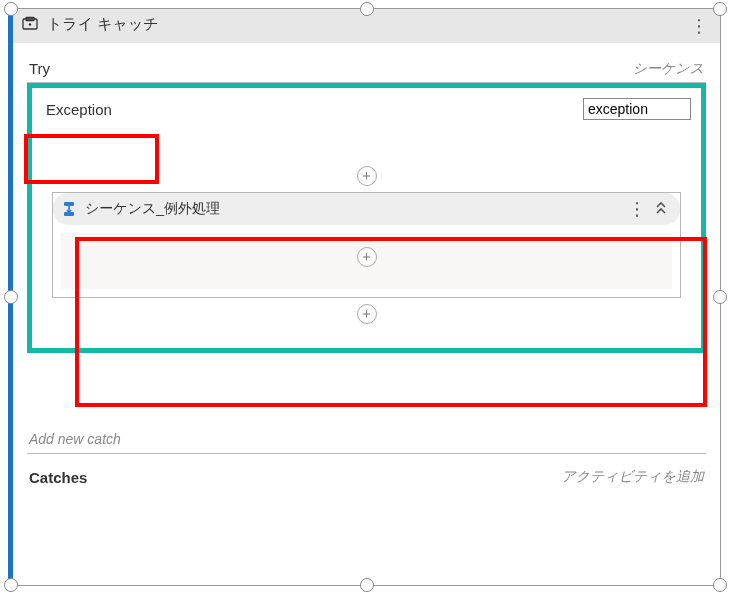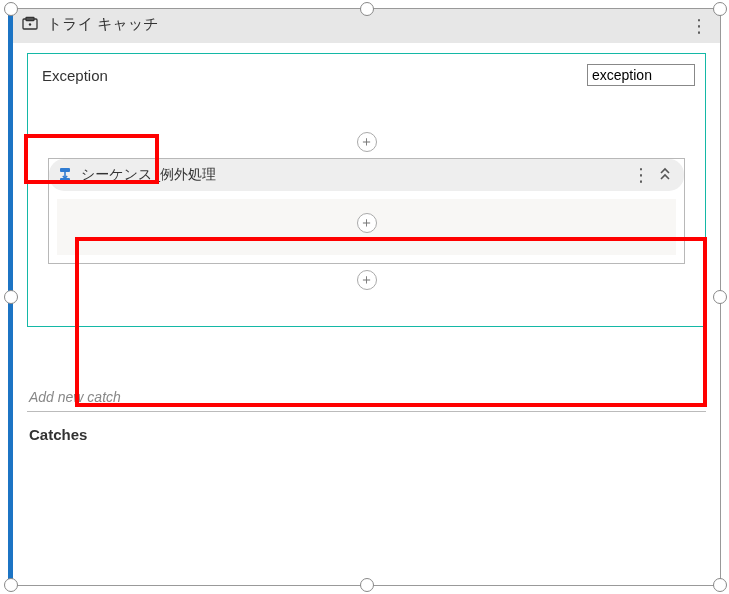--- a/index.html
+++ b/index.html
@@ -74,23 +74,23 @@
     color: #888;
     font-size: 14px;
   }
 
   .catches-label {
     font-size: 15px;
     padding: 4px 2px 4px 2px;
   }
 
   .catch-box {
-    border: 1px solid #14b8a6;
+    border: 5px solid #14b8a6;
     margin-top: 0;
-    padding: 8px 10px 34px 10px;
+    padding: 8px 10px 22px 10px;
     position: relative;
   }
   .catch-header {
     display: flex;
     align-items: center;
     padding: 2px 0 6px 0;
   }
   .catch-type {
     font-size: 15px;
     padding: 1px 4px;
@@ -184,21 +184,21 @@
     justify-content: center;
     padding: 6px 0 2px 0;
   }
 
   .add-new-catch {
     font-style: italic;
     color: #888;
     padding: 42px 2px 6px 2px;
     border-bottom: 1px solid #bbb;
     cursor: pointer;
-    margin-top: 20px;
+    margin-top: 36px;
   }
 
   .finally-row {
     display: flex;
     align-items: center;
     padding: 14px 2px 0 2px;
   }
 </style>
 </head>
 <body>
@@ -224,20 +224,25 @@
           <circle cx="9" cy="9.5" r="1.2" fill="#333"></circle>
         </svg>
     </span>
     <span class="title-text">トライ キャッチ</span>
     <span class="spacer"></span>
     <span class="menu-dots">⋮</span>
   </div>
 
   <div class="body">
 
+    <div class="section-row">
+      <span class="section-label">Try</span>
+      <span class="spacer"></span>
+      <span class="section-hint">シーケンス</span>
+    </div>
 
 
     <div class="catch-box">
       <div class="catch-header">
         <span class="catch-type">Exception</span>
         <span class="spacer"></span>
         <input class="catch-var-input" value="exception" style="">
       </div>
 
       <div class="plus-connector">
@@ -274,16 +279,17 @@
       <div class="plus-after">
         <div class="plus-circle">＋</div>
       </div>
     </div>
 
     <div class="add-new-catch">Add new catch</div>
 
     <div class="finally-row">
       <span class="section-label" style="font-weight:600">Catches</span>
       <span class="spacer"></span>
+      <span class="section-hint">アクティビティを追加</span>
     </div>
 
   </div>
 </div>
 
 </body></html>

